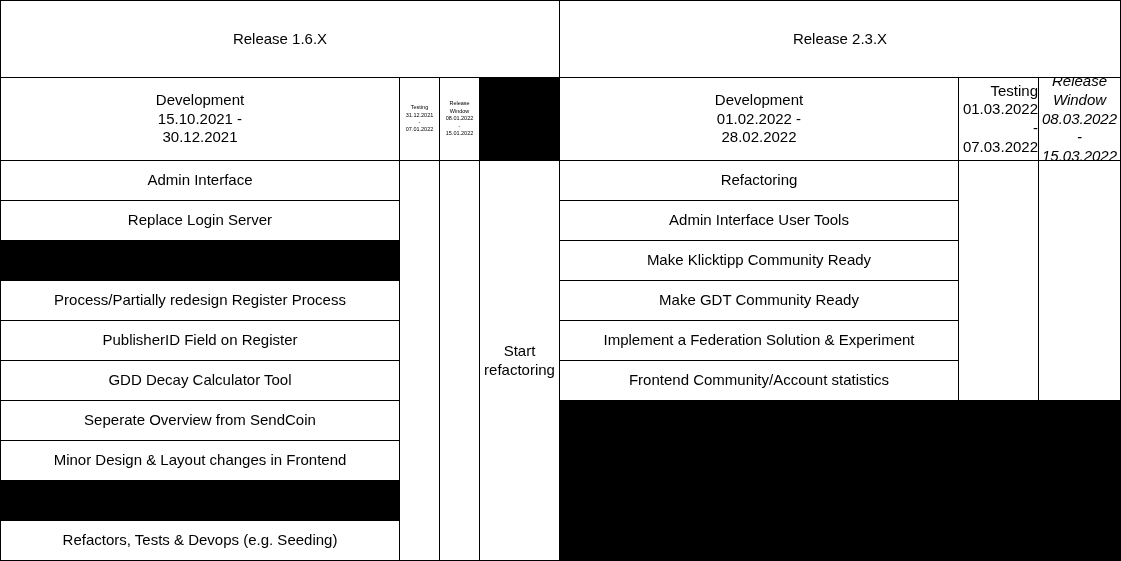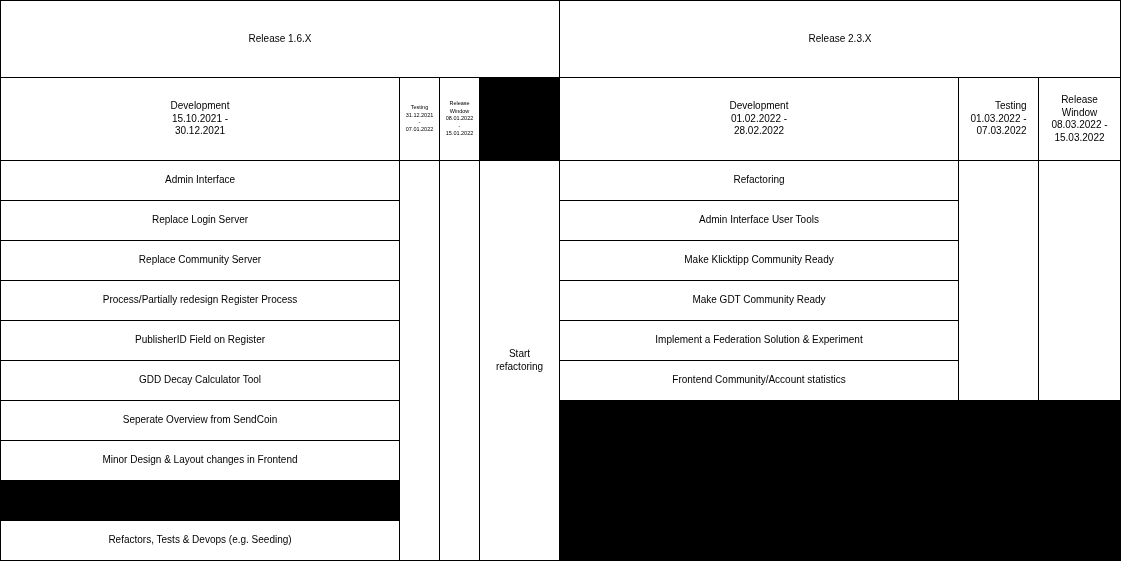--- a/index.html
+++ b/index.html
@@ -16,37 +16,37 @@
     font-family: "Liberation Sans", sans-serif;
     color: #000000;
   }
   .cell {
     background: #ffffff;
     display: flex;
     align-items: center;
     justify-content: center;
     text-align: center;
     white-space: pre-line;
-    font-size: 10px;
+    font-size: 15px;
     line-height: 1.25;
     overflow: hidden;
   }
   .cell.small { font-size: 5.5px; line-height: 1.35; }
   .black-region { background: #000000; }
 
   
   .r16-title   { grid-column: 1 / 5; grid-row: 1; }
   .r17-title   { grid-column: 5 / 8; grid-row: 1; }
   .r16-dev-h   { grid-column: 1; grid-row: 2; }
   .r16-test-h  { grid-column: 2; grid-row: 2; }
   .r16-rw-h    { grid-column: 3; grid-row: 2; }
   .r16-dl-h    { grid-column: 4; grid-row: 2; }
   .r17-dev-h   { grid-column: 5; grid-row: 2; }
   .r17-test-h  { grid-column: 6; grid-row: 2; text-align: right; }
-  .r17-rw-h    { grid-column: 7; grid-row: 2; }
+  .r17-rw-h    { grid-column: 7; grid-row: 2; font-style: italic; }
   .c1 { grid-column: 1; }
   .c5 { grid-column: 5; }
   .r16-test-b  { grid-column: 2; grid-row: 3 / 13; }
   .r16-rw-b    { grid-column: 3; grid-row: 3 / 13; }
   .r16-dl-b    { grid-column: 4; grid-row: 3 / 13; }
   .r17-test-b  { grid-column: 6; grid-row: 3 / 9; }
   .r17-rw-b    { grid-column: 7; grid-row: 3 / 9; }
   .blocked     { grid-column: 5 / 8; grid-row: 9 / 13; }
 </style>
 </head>
@@ -75,21 +75,20 @@
   <div class="cell r17-test-h">Testing
 01.03.2022 -
 07.03.2022</div>
   <div class="cell r17-rw-h">Release
 Window
 08.03.2022 -
 15.03.2022</div>
 
   <div class="cell c1" style="grid-row:3">Admin Interface</div>
   <div class="cell c1" style="grid-row:4">Replace Login Server</div>
-  <div class="cell c1" style="grid-row:5">Replace Community Server</div>
   <div class="cell c1" style="grid-row:6">Process/Partially redesign Register Process</div>
   <div class="cell c1" style="grid-row:7">PublisherID Field on Register</div>
   <div class="cell c1" style="grid-row:8">GDD Decay Calculator Tool</div>
   <div class="cell c1" style="grid-row:9">Seperate Overview from SendCoin</div>
   <div class="cell c1" style="grid-row:10">Minor Design &amp; Layout changes in Frontend</div>
   <div class="cell c1" style="grid-row:12">Refactors, Tests &amp; Devops (e.g. Seeding)</div>
 
   <div class="cell r16-test-b"></div>
   <div class="cell r16-rw-b"></div>
   <div class="cell r16-dl-b">Start

